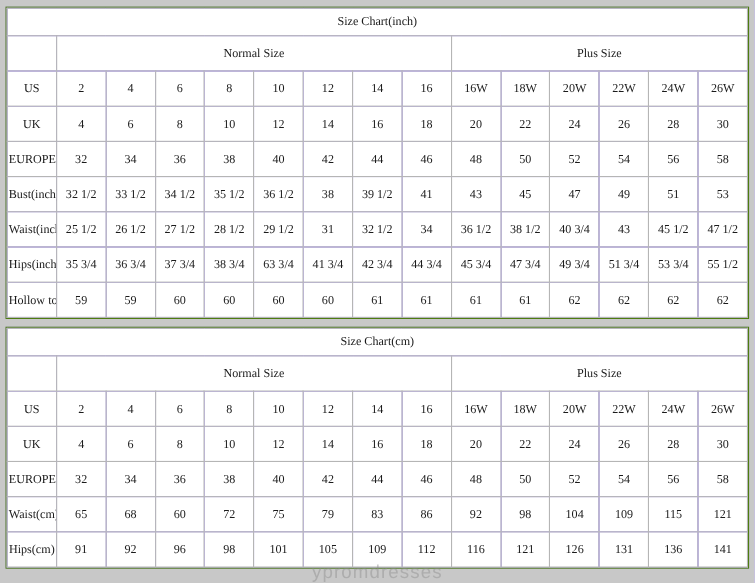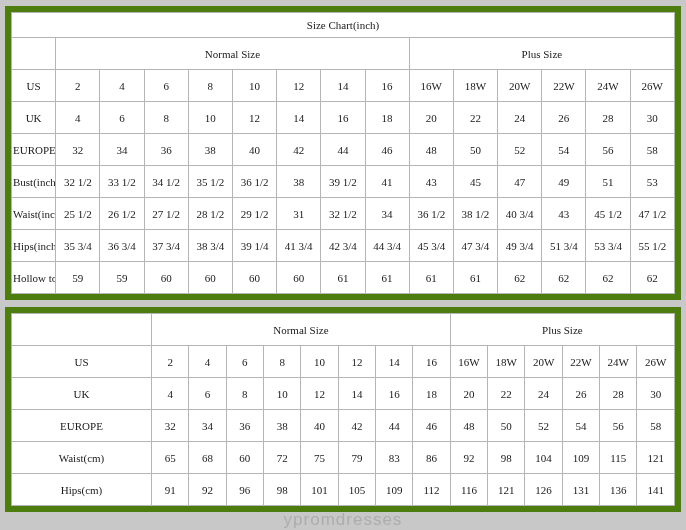--- a/index.html
+++ b/index.html
@@ -19,21 +19,21 @@
     height: 530px;
     box-sizing: border-box;
     padding: 6px 5px;
     display: flex;
     flex-direction: column;
     gap: 7px;
     position: relative;
   }
   .chart-block {
     background: #c4b5fd;
-    border: 6px solid #4d7c0f;
+    border: 1px solid #4d7c0f;
     box-sizing: border-box;
   }
   table.size-chart {
     width: 100%;
     border-collapse: collapse;
     table-layout: fixed;
   }
   table.size-chart td {
     border: 1px solid #b5b5b5;
     text-align: center;
@@ -183,21 +183,21 @@
             <td class="val">43</td>
             <td class="val">45 1/2</td>
             <td class="val">47 1/2</td>
           </tr>
           <tr>
             <td class="row-label">Hips(inch)</td>
             <td class="val">35 3/4</td>
             <td class="val">36 3/4</td>
             <td class="val">37 3/4</td>
             <td class="val">38 3/4</td>
-            <td class="val">39 1/4</td>
+            <td class="val">63 3/4</td>
             <td class="val">41 3/4</td>
             <td class="val">42 3/4</td>
             <td class="val">44 3/4</td>
             <td class="val">45 3/4</td>
             <td class="val">47 3/4</td>
             <td class="val">49 3/4</td>
             <td class="val">51 3/4</td>
             <td class="val">53 3/4</td>
             <td class="val">55 1/2</td>
           </tr>
@@ -218,20 +218,23 @@
             <td class="val">62</td>
             <td class="val">62</td>
           </tr>
         </tbody>
     </table>
   </div>
 
   <div class="chart-block second-chart">
     <table class="size-chart">
       <tbody>
+          <tr>
+            <td class="title-cell" colspan="15">Size Chart(cm)</td>
+          </tr>
           <tr>
             <td class="row-label">&nbsp;</td>
             <td class="group-cell" colspan="8">Normal Size</td>
             <td class="group-cell" colspan="6">Plus Size</td>
           </tr>
           <tr>
             <td class="row-label">US</td>
             <td class="val">2</td>
             <td class="val">4</td>
             <td class="val">6</td>

